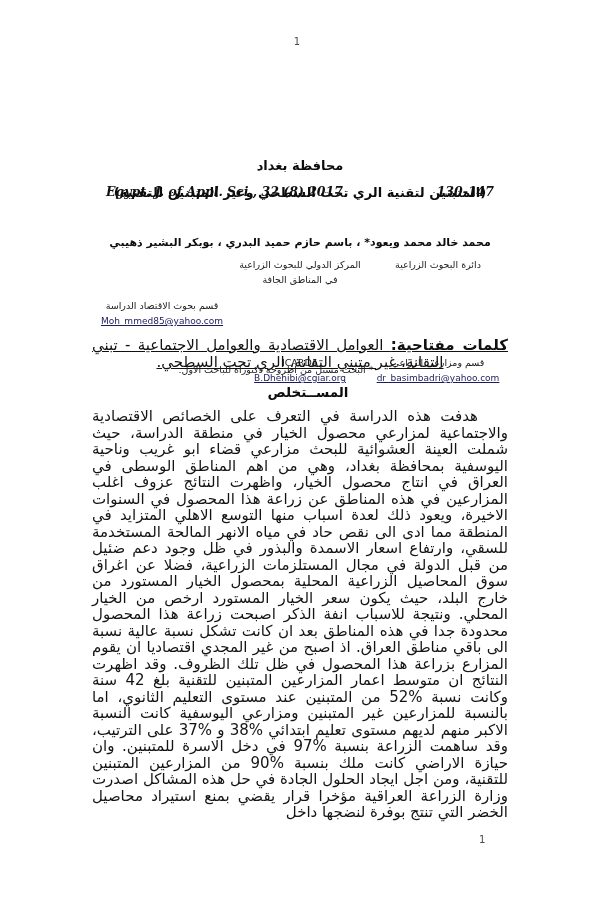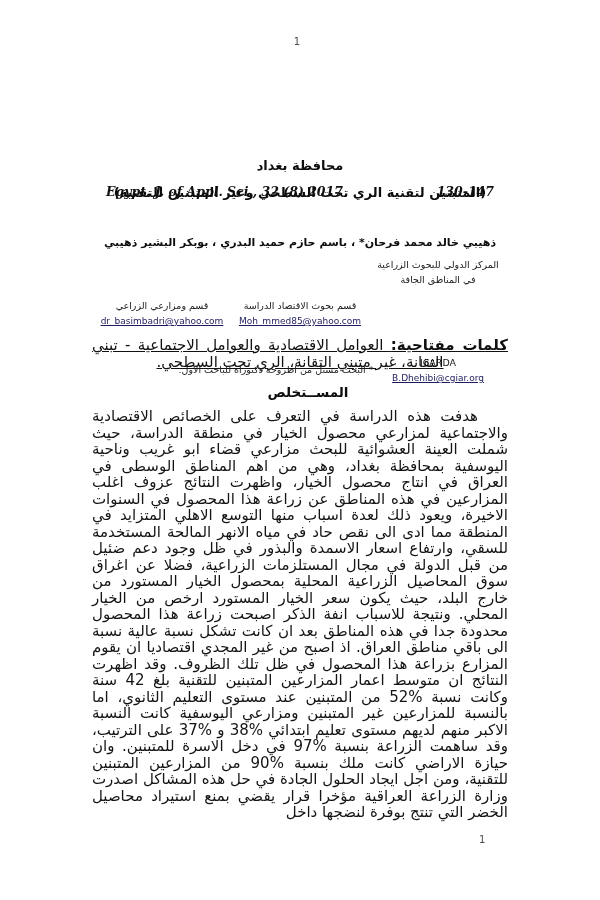--- a/index.html
+++ b/index.html
@@ -64,23 +64,24 @@
   <div class="abs header-row">
     <span>Egypt. J. of Appl. Sci., 32 (8) 2017</span>
     <span>130-147</span>
   </div>
 
   <div class="abs title-block">
     <div>محافظة بغداد</div>
     <div>(المتبنين لتقنية الري تحت السطحي وغير المتبنين للتقنية)</div>
   </div>
 
-  <div class="abs authors-line">ذهيبي خالد محمد فرحان* ، باسم حازم حميد البدري ، بوبكر البشير ذهيبي</div>
+  <div class="abs authors-line">محمد خالد محمد ويعود* ، باسم حازم حميد البدري ، بوبكر البشير ذهيبي</div>
 
   <div class="abs affil-grid">
+    <div class="org">دائرة البحوث الزراعية</div>
     <div class="org">المركز الدولي للبحوث الزراعية في المناطق الجافة</div>
 
     <div class="dept">قسم بحوث الاقتصاد الدراسة</div>
     <div class="dept">قسم ومزارعي الزراعي</div>
     <div class="dept">ICARDA</div>
 
     <a class="email-link">Moh_mmed85@yahoo.com</a>
     <a class="email-link">dr_basimbadri@yahoo.com</a>
     <a class="email-link">B.Dhehibi@cgiar.org</a>
   </div>

